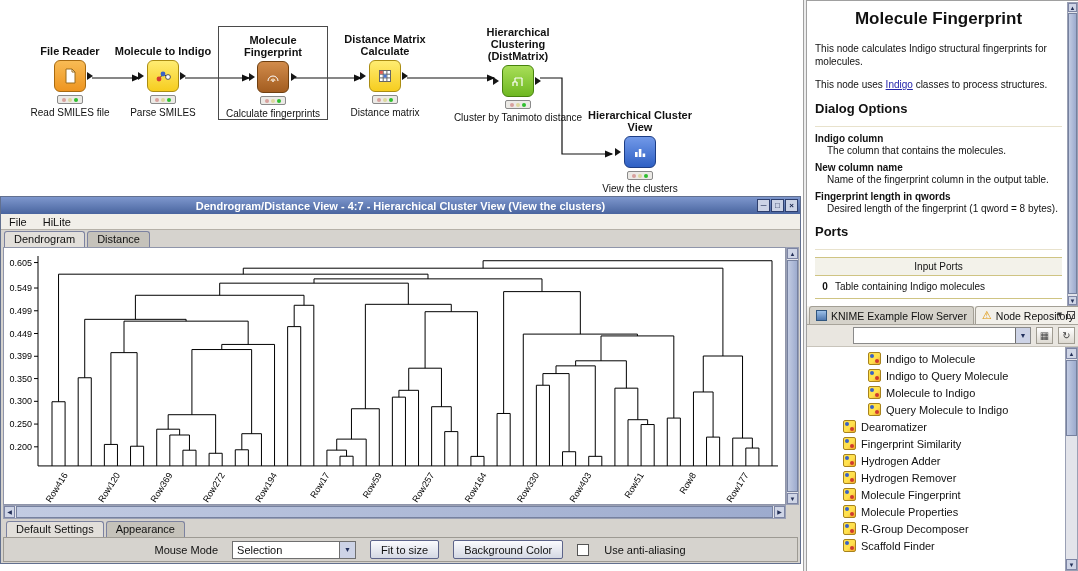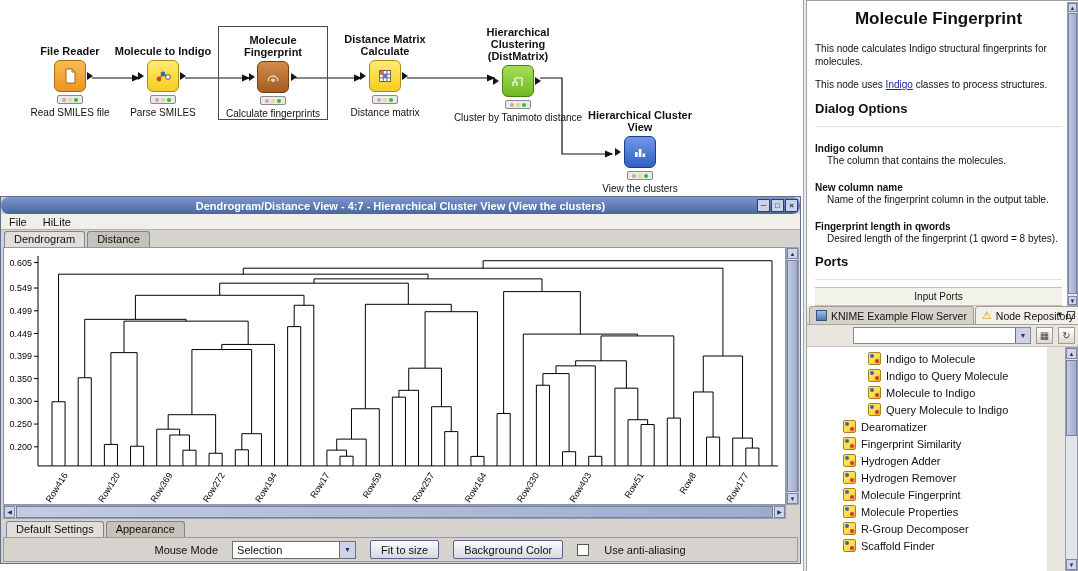--- a/index.html
+++ b/index.html
@@ -26,21 +26,21 @@
   .wnode-sub span{white-space:nowrap;}
   .ic-orange{background:linear-gradient(#f8bb55,#ee9520);border-color:#a86a10;}
   .ic-yellow{background:linear-gradient(#ffec72,#f6cd1f);border-color:#ab8d12;}
   .ic-brown{background:linear-gradient(#d18b4b,#a35d20);border-color:#6f3f10;}
   .ic-green{background:linear-gradient(#a8de58,#6fb822);border-color:#47820e;}
   .ic-blue{background:linear-gradient(#7299e8,#2e60c4);border-color:#1c3d85;}
 
   
   #viewer{position:absolute;left:0;top:196px;width:801px;height:368px;background:#d6d3ce;border:1px solid #62708f;}
   .titlebar{position:absolute;left:0;top:0;width:799px;height:17px;background:linear-gradient(#7e97cd,#49659f);
-    display:flex;align-items:center;justify-content:center;color:#fff;font-size:11px;font-weight:bold;border-radius:8px;}
+    display:flex;align-items:center;justify-content:center;color:#fff;font-size:11px;font-weight:bold;}
   .winbtns{position:absolute;right:2px;top:2px;display:flex;gap:1px;}
   .winbtn{width:13px;height:13px;background:#ccd3e6;border:1px solid #2e3f6e;color:#13204a;font-size:8px;
     display:flex;align-items:center;justify-content:center;line-height:8px;}
   .menubar{position:absolute;left:0;top:17px;width:799px;height:16px;background:#f1efe9;border-bottom:1px solid #b5b1a8;
     display:flex;align-items:center;font-size:11px;}
   .menu-item{padding:0 8px;}
   .toptabs{position:absolute;left:0;top:33px;width:799px;height:17px;display:flex;align-items:flex-end;padding-left:3px;gap:2px;}
   .tab{font-size:11px;padding:1px 9px 2px;border:1px solid #7c82a0;border-bottom:none;border-radius:3px 3px 0 0;background:#c5c2ba;}
   .tab.sel{background:#e2dfda;}
   .chartwrap{position:absolute;left:2px;top:50px;width:783px;height:258px;background:#fff;border:1px solid #8f95aa;overflow:hidden;}
@@ -62,21 +62,21 @@
   .sthumb{position:absolute;background:linear-gradient(90deg,#c2cbe2,#9dabce);border:1px solid #76819f;}
 
   
   #divider{position:absolute;left:803px;top:0;width:4px;height:571px;background:#ececec;border-left:1px solid #a0a0a0;border-right:1px solid #a0a0a0;}
   #help{position:absolute;left:807px;top:0;width:271px;height:306px;background:#fff;border-top:1px solid #a0a0a0;overflow:hidden;}
   .help-inner{padding:4px 16px 0 8px;}
   .help-title{font-size:17px;font-weight:bold;text-align:center;margin:4px 0 13px;}
   .help-p{font-size:10px;line-height:13px;margin-bottom:10px;}
   .help-link{text-decoration:underline;color:#2222aa;cursor:pointer;}
   .help-h2{font-size:13px;font-weight:bold;margin:10px 0 6px;padding-bottom:10px;border-bottom:1px solid #e8e2cc;}
-  .opt-name{font-size:10px;font-weight:bold;margin-top:16px;}
+  .opt-name{font-size:10px;font-weight:bold;margin-top:6px;}
   .opt-desc{font-size:10px;margin:1px 0 3px 12px;}
   .ports{margin-top:7px;}
   .ports-header{font-size:10px;font-weight:normal;text-align:center;background:#f3f2ea;border-top:1px solid #cfc483;border-bottom:1px solid #cfc483;padding:3px 0;}
   .ports-row{display:flex;font-size:10px;padding:5px 0 6px;border-bottom:1px solid #cfc483;}
   .port-idx{font-weight:bold;width:20px;text-align:center;}
 
   #repo{position:absolute;left:807px;top:306px;width:271px;height:265px;background:#e9e6e0;}
   .repo-tabs{position:absolute;left:0;top:0;width:271px;height:19px;background:linear-gradient(#f7f5f1,#dedbd4);
     border-bottom:1px solid #a8a49b;display:flex;align-items:flex-end;padding-left:2px;gap:1px;}
   .rtab{display:flex;align-items:center;gap:4px;font-size:10.5px;height:18px;padding:0 6px;border:1px solid #a39f95;
@@ -86,21 +86,21 @@
   .warn{color:#de9200;font-size:11px;line-height:11px;}
   .rtab-icons{position:absolute;right:3px;top:4px;display:flex;gap:5px;align-items:center;}
   .mini{font-size:9px;color:#333;line-height:9px;}
   .box-icon{width:8px;height:8px;border:1px solid #444;display:block;}
   .repo-toolbar{position:absolute;left:0;top:19px;width:271px;height:22px;display:flex;align-items:center;gap:5px;
     padding-left:46px;border-bottom:1px solid #c8c4bb;background:#e9e6e0;}
   .repo-combo{display:flex;width:178px;height:17px;border:1px solid #8a8a8a;background:#fff;}
   .repo-combo input{flex:1;border:none;outline:none;font-size:10px;padding:0 3px;min-width:0;background:#fff;font-family:inherit;}
   .tool-btn{width:17px;height:17px;border:1px solid #a09c92;background:linear-gradient(#fff,#ddd9d1);
     display:flex;align-items:center;justify-content:center;font-size:10px;color:#444;}
-  .repo-tree{position:absolute;left:0;top:41px;width:240px;height:224px;background:#fff;overflow:hidden;padding-top:3px;}
+  .repo-tree{position:absolute;left:0;top:41px;width:259px;height:224px;background:#fff;overflow:hidden;padding-top:3px;}
   .trow{height:17px;display:flex;align-items:center;gap:5px;font-size:11px;}
   .trow.ind1{padding-left:36px;}
   .trow.ind2{padding-left:61px;}
   .nicon{width:13px;height:13px;border-radius:2px;background:linear-gradient(135deg,#ffe14e 55%,#f2a52c);
     border:1px solid #a8831c;position:relative;flex:0 0 13px;}
   .nicon::before{content:"";position:absolute;left:1px;top:1px;width:4px;height:4px;border-radius:50%;background:#3a62c4;}
   .nicon::after{content:"";position:absolute;right:1px;bottom:1px;width:4px;height:4px;border-radius:50%;background:#cf3a2e;}
 </style>
 </head>
 <body>

